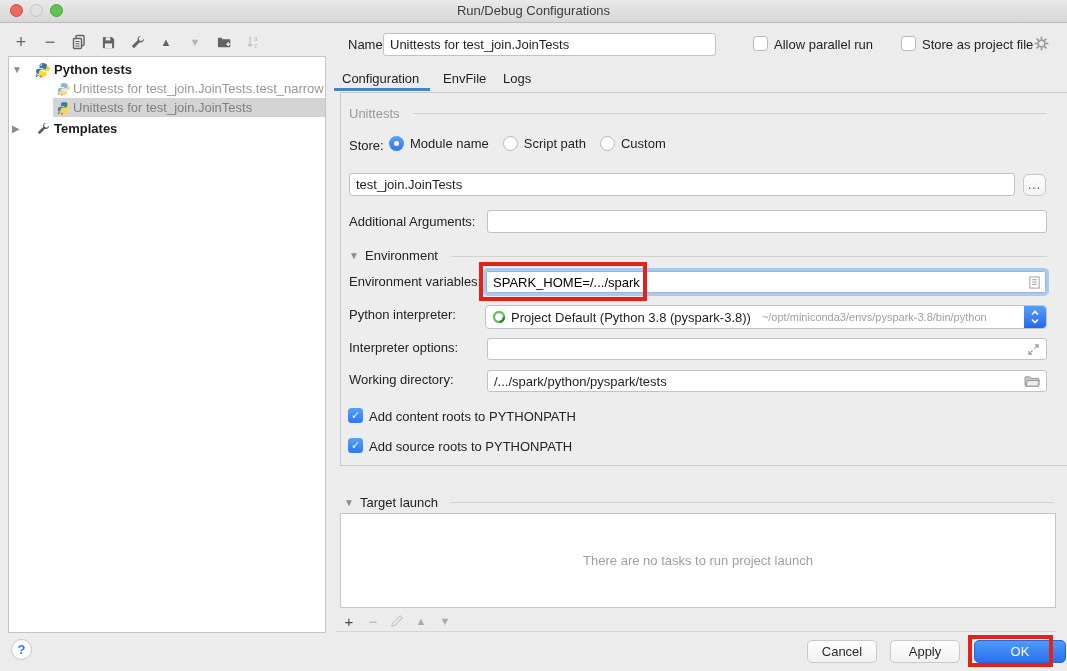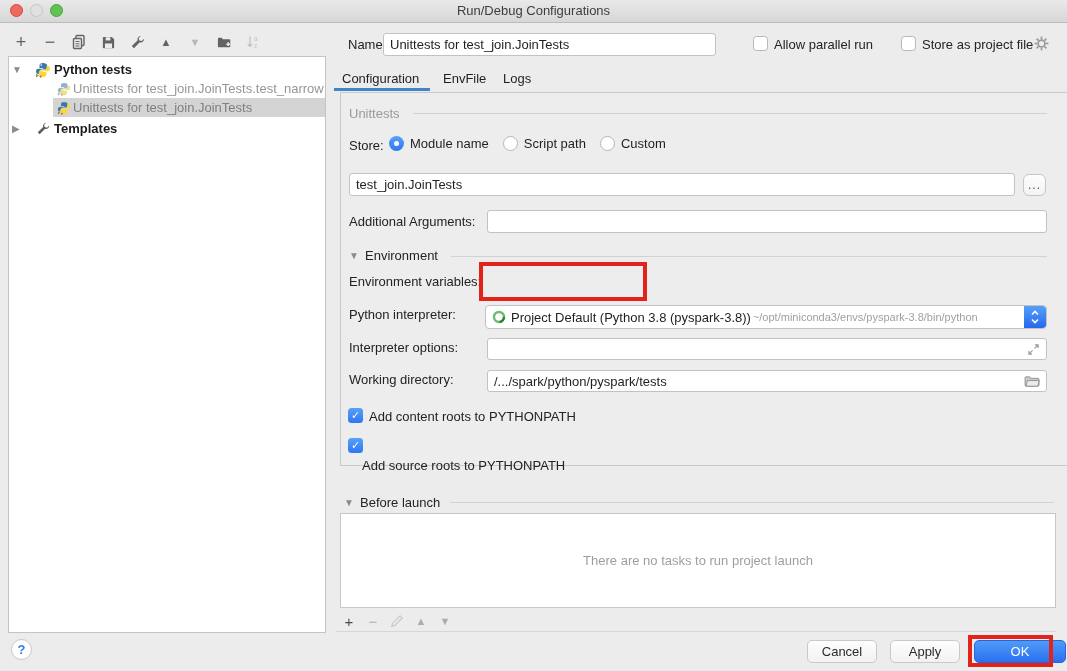--- a/index.html
+++ b/index.html
@@ -50,21 +50,21 @@
     border:1px solid #c9c9c9;box-sizing:border-box;background:#ededed;}
   .hline{position:absolute;height:1px;background:#d2d2d2;}
   .ellipsis-btn{position:absolute;background:linear-gradient(#fdfdfd,#f3f3f3);border:1px solid #c6c6c6;
     border-radius:6px;display:flex;align-items:center;justify-content:center;font-size:12px;color:#555;
     box-sizing:border-box;letter-spacing:1px;}
   .fieldicon{position:absolute;display:flex;align-items:center;justify-content:center;}
   
   .combo{position:absolute;background:#fff;border:1px solid #c2c2c2;border-radius:4px;
     box-sizing:border-box;display:flex;align-items:center;overflow:hidden;}
   .combo .val{margin-left:5px;white-space:nowrap;}
-  .combo .path{margin-left:2px;color:#a0a0a0;font-size:11px;white-space:nowrap;}
+  .combo .path{margin-left:11px;color:#a0a0a0;font-size:11px;white-space:nowrap;}
   .stepper{position:absolute;right:0;top:0;width:22px;height:100%;
     background:linear-gradient(#569ff9,#2468ee);display:flex;align-items:center;justify-content:center;
     border-radius:0 3px 3px 0;}
   
   .focusring{position:absolute;border:3px solid var(--focus-ring,#a9c9ef);border-radius:5px;box-sizing:border-box;background:#fff;}
   .focusring input{position:absolute;left:0;top:0;width:100%;height:100%;border:1px solid #98b6d4;border-radius:2px;
     box-sizing:border-box;font:13px "Liberation Sans","DejaVu Sans",sans-serif;padding:0 6px;outline:none;}
   
   .annotation{position:absolute;border:4px solid var(--annotation-red,#e2231a);
     box-sizing:border-box;pointer-events:none;z-index:60;}
@@ -234,20 +234,29 @@
   <div class="ellipsis-btn" style="left:682px;top:81px;width:23px;height:22px;">...</div>
 
   <div class="lbl" style="left:8px;top:121px;">Additional Arguments:</div>
   <input class="input" style="left: 146px; top: 117px; width: 560px; height: 23px;" value="">
 
   <span class="expander abs" style="left:8px;top:157px;">▼</span>
   <div class="lbl" style="left:24px;top:155px;">Environment</div>
   <div class="hline" style="left:110px;top:163px;width:596px;"></div>
 
   <div class="lbl" style="left:8px;top:181px;">Environment variables:</div>
+  <div class="focusring" style="left:142px;top:175px;width:566px;height:28px;">
+    <input value="SPARK_HOME=/.../spark" style="">
+    <div class="fieldicon" style="right:5px;top:3px;bottom:3px;">
+      <svg width="13" height="15" viewBox="0 0 14 16">
+          <rect x="2" y="2" width="10" height="12" fill="#fff" stroke="#9a9a9a"></rect>
+          <path d="M4.5 5h5M4.5 7.5h5M4.5 10h5" stroke="#9a9a9a"></path>
+        </svg>
+    </div>
+  </div>
 
   <div class="lbl" style="left:8px;top:214px;">Python interpreter:</div>
   <div class="combo" style="left:144px;top:212px;width:562px;height:24px;">
     <svg style="margin-left:6px;flex:0 0 auto;" width="14" height="14" viewBox="0 0 14 14">
         <circle cx="7" cy="7" r="5" fill="none" stroke="#6cbb6f" stroke-width="2.4"></circle>
         <circle cx="7" cy="7" r="5" fill="none" stroke="#2f7d32" stroke-width="2.4" stroke-dasharray="7 24"></circle>
       </svg>
     <span class="val">Project Default (Python 3.8 (pyspark-3.8))</span>
     <span class="path">~/opt/miniconda3/envs/pyspark-3.8/bin/python</span>
     <div class="stepper">
@@ -275,27 +284,27 @@
       </svg>
   </div>
 
   <div class="check on" style="left:7px;top:315px;">
       <span>✓</span>
     </div>
   <div class="lbl" style="left:28px;top:316px;">Add content roots to PYTHONPATH</div>
   <div class="check on" style="left:7px;top:345px;">
       <span>✓</span>
     </div>
-  <div class="lbl" style="left:21px;top:346px;margin-top:19px;">Add source roots to PYTHONPATH</div>
+  <div class="lbl" style="left:28px;top:346px;">Add source roots to PYTHONPATH</div>
 </div>
 
 <div class="annotation" style="left:479px;top:262px;width:168px;height:39px;"></div>
 
 <span class="expander abs" style="left:344px;top:497px;">▼</span>
-<div class="lbl" style="left:360px;top:495px;">Before launch</div>
+<div class="lbl" style="left:360px;top:495px;">Target launch</div>
 <div class="hline" style="left:450px;top:502px;width:604px;"></div>
 
 <div class="beforebox">
   <span class="empty">There are no tasks to run project launch</span>
 </div>
 
 <div class="bl-ic" style="left:340px;top:612px;">
     <span>+</span>
   </div>
 <div class="bl-ic disabled" style="left:364px;top:612px;">

